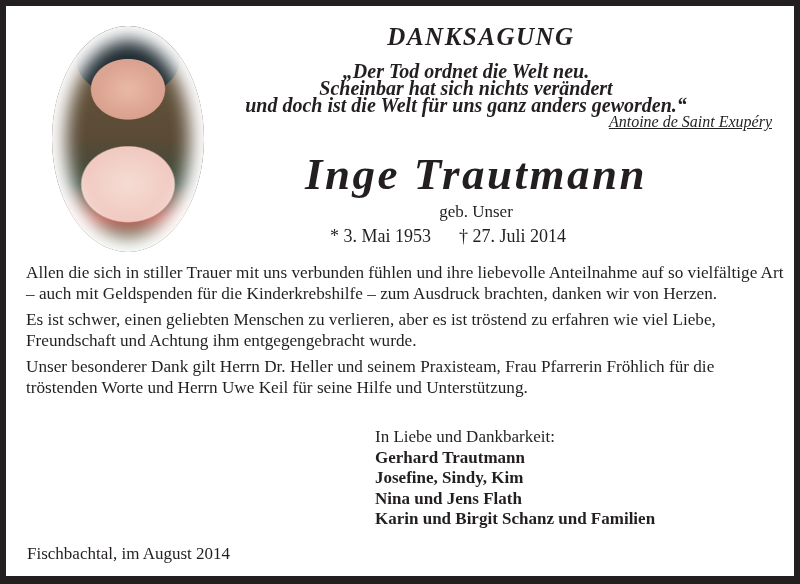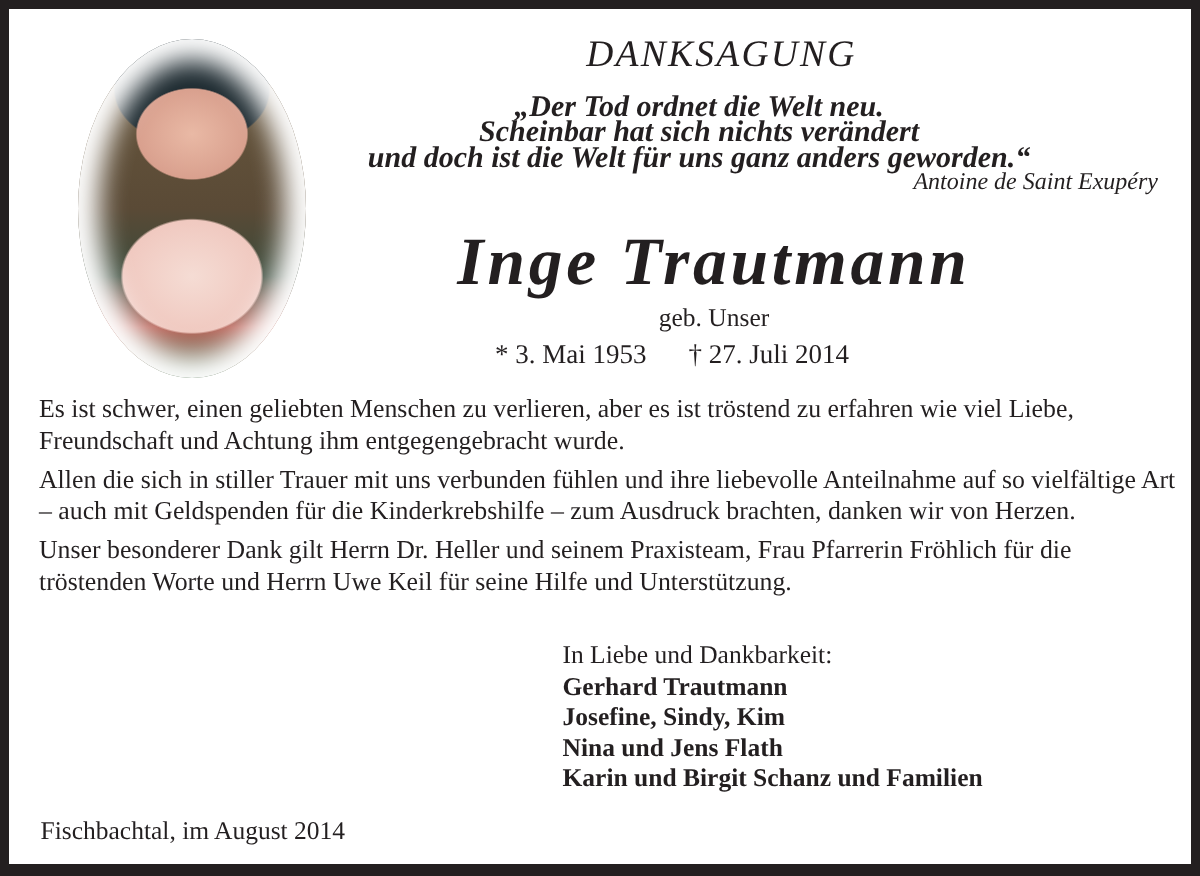--- a/index.html
+++ b/index.html
@@ -25,35 +25,35 @@
       radial-gradient(ellipse 40% 22% at 50% 28%, #e9b9a5 0%, #d9a08e 60%, transparent 62%),
       radial-gradient(ellipse 42% 20% at 50% 15%, #1d2a30 0%, #1d2a30 80%, transparent 82%),
       radial-gradient(ellipse 55% 30% at 50% 70%, #f5dcd4 0%, #f0c9c0 55%, transparent 57%),
       linear-gradient(180deg, #6b5a3f 0%, #5a4a36 50%, #3a4a3a 70%, #b9655a 85%, #4a6a4a 100%);
     box-shadow: inset 0 0 18px 14px #ffffff;
   }
   .title {
     position: absolute; left: 200px; width: 550px; top: 17px;
     text-align: center;
     font-family: "Liberation Serif", serif;
-    font-style: italic; font-weight: normal;
+    font-style: italic; font-weight: bold;
     font-size: 25px; letter-spacing: 1.5px;
   }
   .quote {
     position: absolute; left: 230px; width: 460px; top: 57px;
     text-align: center;
     font-family: "Liberation Serif", serif;
     font-style: italic; font-weight: bold;
     font-size: 20px; line-height: 17px;
   }
   .quote div { white-space: nowrap; }
   .author {
     position: absolute; right: 22px; top: 107px;
     font-family: "Liberation Serif", serif;
-    font-style: italic; font-size: 16px;
+    font-style: italic; font-size: 16px; text-decoration: underline;
   }
   .name {
     position: absolute; left: 220px; width: 500px; top: 142px;
     text-align: center;
     font-family: "Liberation Serif", serif;
     font-style: italic; font-weight: bold;
     font-size: 45px; letter-spacing: 2.5px;
   }
   .maiden {
     position: absolute; left: 220px; width: 500px; top: 196px;
@@ -101,22 +101,22 @@
   </div>
   <div class="author">Antoine de Saint Exupéry</div>
 
   <div class="name">Inge Trautmann</div>
   <div class="maiden">geb. Unser</div>
   <div class="dates">
     <span class="d1">* 3. Mai 1953</span><span class="d2">† 27. Juli 2014</span>
   </div>
 
   <div class="body">
+    <p>Allen die sich in stiller Trauer mit uns verbunden fühlen und ihre liebevolle Anteilnahme auf so vielfältige Art – auch mit Geldspenden für die Kinderkrebshilfe – zum Ausdruck brachten, danken wir von Herzen.</p>
     <p>Es ist schwer, einen geliebten Menschen zu verlieren, aber es ist tröstend zu erfahren wie viel Liebe, Freundschaft und Achtung ihm entgegengebracht wurde.</p>
-    <p>Allen die sich in stiller Trauer mit uns verbunden fühlen und ihre liebevolle Anteilnahme auf so vielfältige Art – auch mit Geldspenden für die Kinderkrebshilfe – zum Ausdruck brachten, danken wir von Herzen.</p>
     <p>Unser besonderer Dank gilt Herrn Dr. Heller und seinem Praxisteam, Frau Pfarrerin Fröhlich für die tröstenden Worte und Herrn Uwe Keil für seine Hilfe und Unterstützung.</p>
   </div>
 
   <div class="signoff">
     <div>In Liebe und Dankbarkeit:</div>
     <div class="sign-name">Gerhard Trautmann</div>
     <div class="sign-name">Josefine, Sindy, Kim</div>
     <div class="sign-name">Nina und Jens Flath</div>
     <div class="sign-name">Karin und Birgit Schanz und Familien</div>
   </div>

